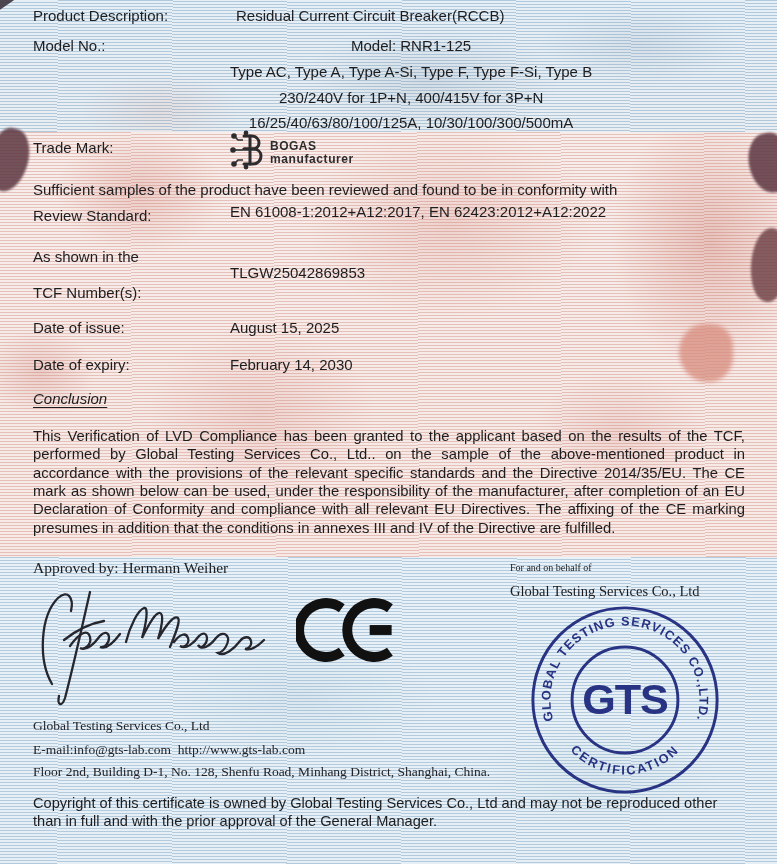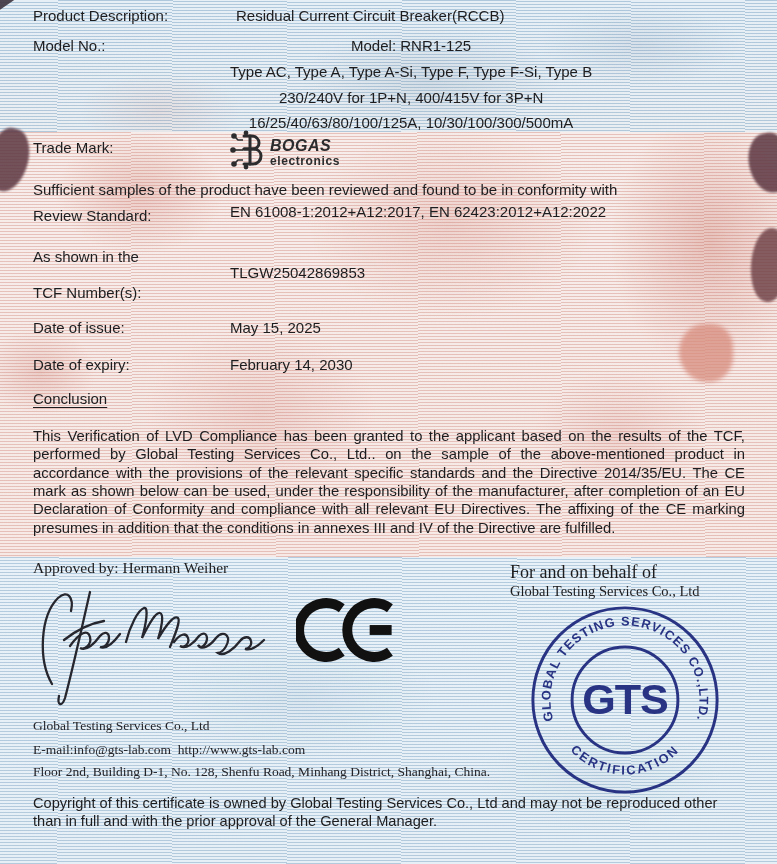--- a/index.html
+++ b/index.html
@@ -52,31 +52,31 @@
     border-radius:55% 45% 50% 60%;opacity:.75;filter:blur(2px);}
 
   
   .content{position:absolute;inset:0;z-index:1;}
   .abs{position:absolute;}
   .lab{left:33px;font-size:15px;}
   .val{left:230px;font-size:15px;text-align:center;}
   .serif{font-family:"Liberation Serif", serif;}
   .model-lines{line-height:25.8px;}
   .full-line{left:33px;font-size:15px;}
-  .underline{text-decoration:underline;text-underline-offset:3px;}
+  .underline{text-decoration:underline;text-underline-offset:3px;font-style:italic;}
   .paragraph{
     left:33px;top:427px;width:712px;
     font-size:14.8px;line-height:18.35px;text-align:justify;text-align-last:left;
   }
   .pre{white-space:pre-wrap;}
 
   
   .bogas{left:228px;top:130px;display:flex;align-items:center;gap:2px;color:#2c2c2e;}
   .bogas-text{display:flex;flex-direction:column;line-height:1;}
-  .bogas-name{font-size:16px;font-weight:bold;letter-spacing:.5px;font-style:italic;}
+  .bogas-name{font-size:12px;font-weight:bold;letter-spacing:.5px;}
   .bogas-sub{font-size:12px;font-weight:bold;letter-spacing:.6px;margin-top:1px;}
 
   .footer-line{left:33px;font-size:13.5px;color:#232328;}
   .copyright{left:33px;width:715px;font-size:14.6px;line-height:18px;}
 </style>
 </head>
 <body>
 
 <div class="page">
 
@@ -120,35 +120,35 @@
               <circle cx="6" cy="34" r="2"></circle>
             <path d="M18,6 v-2" fill="none"></path>
               <circle cx="18" cy="3" r="1.6"></circle>
             <path d="M18,34 v2" fill="none"></path>
               <circle cx="18" cy="37" r="1.6"></circle>
           </g>
         </svg>
       </span>
       <span class="bogas-text">
         <span class="bogas-name">BOGAS</span>
-        <span class="bogas-sub">electronics</span>
+        <span class="bogas-sub">manufacturer</span>
       </span>
     </div>
 
     <div class="abs full-line" style="top:181px">Sufficient samples of the product have been reviewed and found to be in conformity with</div>
 
     <div class="abs lab" style="top:207px">Review Standard:</div>
     <div class="abs val" style="top:203px">EN 61008-1:2012+A12:2017, EN 62423:2012+A12:2022</div>
 
     <div class="abs lab" style="top:248px">As shown in the</div>
     <div class="abs val" style="top:264px">TLGW25042869853</div>
     <div class="abs lab" style="top:284px">TCF Number(s):</div>
 
     <div class="abs lab" style="top:319px">Date of issue:</div>
-    <div class="abs val" style="top:319px">May 15, 2025</div>
+    <div class="abs val" style="top:319px">August 15, 2025</div>
     <div class="abs lab" style="top:356px">Date of expiry:</div>
     <div class="abs val" style="top:356px">February 14, 2030</div>
 
     <div class="abs lab underline" style="top:390px">Conclusion</div>
     <div class="abs paragraph">This Verification of LVD Compliance has been granted to the applicant based on the results of the TCF, performed by Global Testing Services Co., Ltd.. on the sample of the above-mentioned product in accordance with the provisions of the relevant specific standards and the Directive 2014/35/EU. The CE mark as shown below can be used, under the responsibility of the manufacturer, after completion of an EU Declaration of Conformity and compliance with all relevant EU Directives. The affixing of the CE marking presumes in addition that the conditions in annexes III and IV of the Directive are fulfilled.</div>
 
     <div class="abs serif" style="left:33px;top:559px;font-size:15.5px">Approved by: Hermann Weiher</div>
 
     <div class="abs" style="left:26px;top:580px">
       <svg width="240" height="128" viewBox="0 0 240 128" fill="none" stroke="#26262e" stroke-width="2.3" stroke-linecap="round">
@@ -162,21 +162,21 @@
     </div>
 
     <div class="abs" style="left:296px;top:596px">
       <svg width="102" height="68" viewBox="0 0 144 94" fill="none" stroke="#111111" stroke-width="14">
         <path d="M64.6,16.2 A38,38 0 1 0 64.6,77.8"></path>
         <path d="M132.6,16.2 A38,38 0 1 0 132.6,77.8"></path>
         <path d="M104,47 h31"></path>
       </svg>
     </div>
 
-    <div class="abs serif" style="left:510px;top:562px;font-size:18px">For and on behalf of</div>
+    <div class="abs serif" style="left:510px;top:562px;font-size:10px">For and on behalf of</div>
     <div class="abs serif" style="left:510px;top:583px;font-size:14.5px">Global Testing Services Co., Ltd</div>
 
     <div class="abs" style="left:527px;top:602px">
       <svg width="196" height="196" viewBox="0 0 200 200">
         <circle cx="100" cy="100" r="94" fill="none" stroke="#283383" stroke-width="3"></circle>
         <circle cx="100" cy="100" r="54" fill="none" stroke="#283383" stroke-width="3"></circle>
         <defs>
           <path id="arcTop" d="M40.1,146.8 A76,76 0 1 1 159.9,146.8"></path>
           <path id="arcBottom" d="M28.6,126 A76,76 0 0 0 171.4,126"></path>
         </defs>

